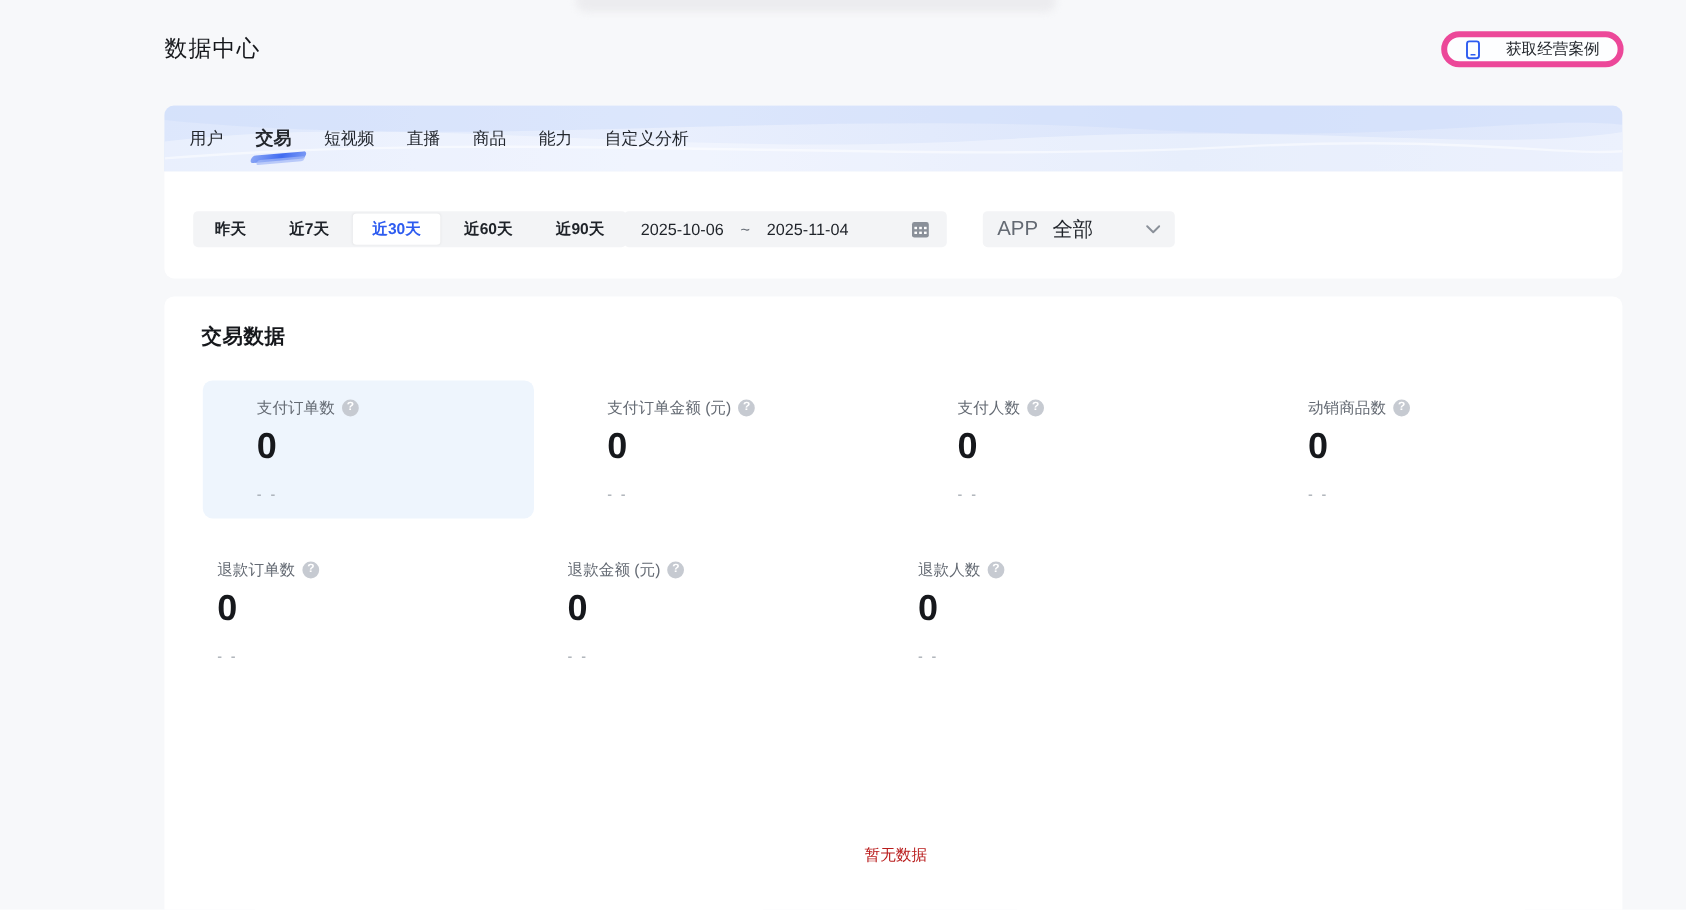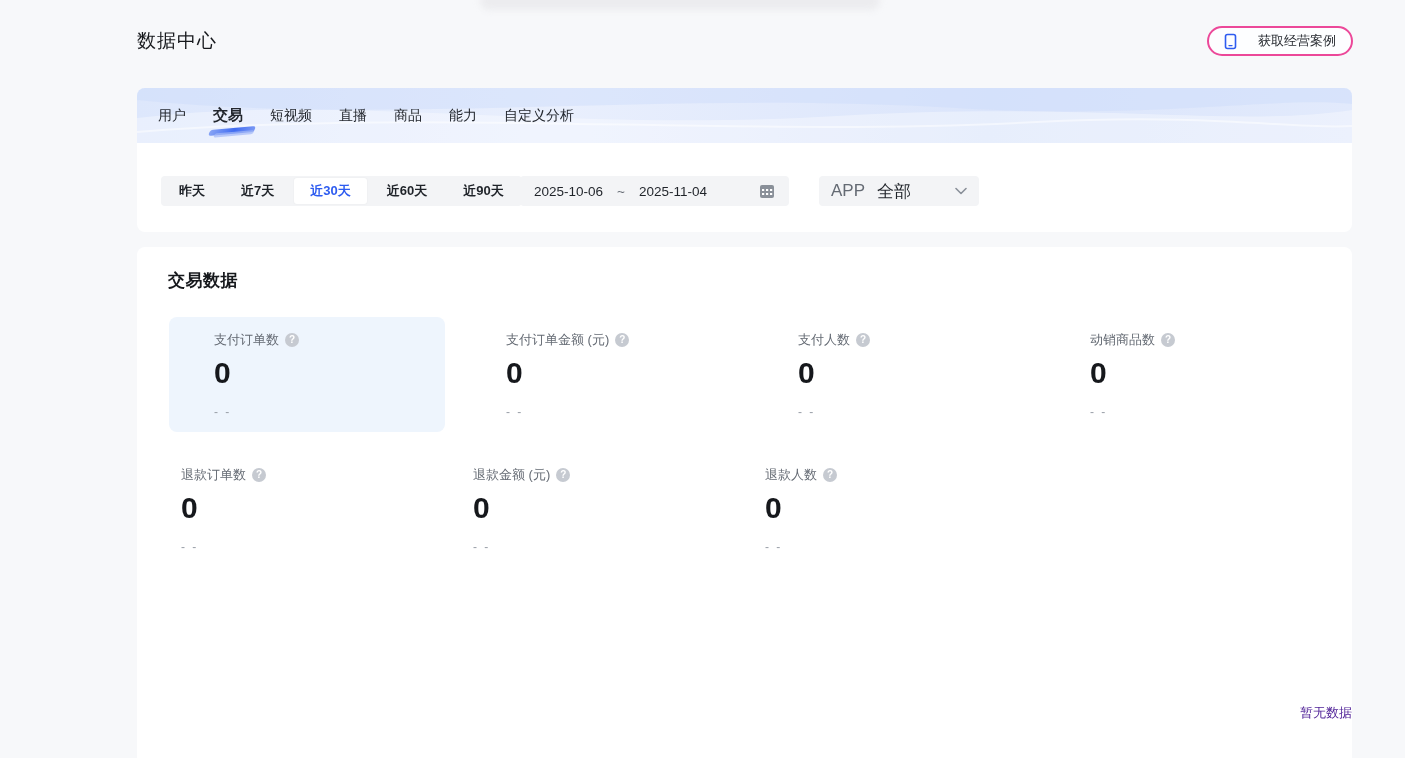--- a/index.html
+++ b/index.html
@@ -15,21 +15,21 @@
     background:#ececef; border-radius:10px; filter:blur(3px);
   }
   
   .page-title {
     position:absolute; left:137px; top:28px;
     font-size:19px; font-weight:400; color:#16181c; letter-spacing:1px;
   }
   .case-btn {
     position:absolute; right:52px; top:26px; height:30px;
     display:flex; align-items:center; gap:21px; padding:0 15px;
-    background:#fdfeff; border:2px solid #ec4899; border-radius:16px;
+    background:#fdfeff; border:5px solid #ec4899; border-radius:16px;
     font-size:13px; color:#1f2329; cursor:pointer;
   }
   .case-btn svg { display:block; }
   
   .tabbar {
     position:absolute; left:137px; top:88px; width:1215px; height:55px;
     border-radius:8px 8px 0 0; overflow:hidden;
     background:linear-gradient(95deg,#dde7fc 0%,#e9effd 35%,#dbe5fb 70%,#e2eafc 100%);
   }
   .tabbar svg.waves { position:absolute; left:0; top:0; }
@@ -97,22 +97,22 @@
   .m-label { display:flex; align-items:center; gap:6px; font-size:13px; color:#646a73; }
   .q-icon {
     width:14px; height:14px; border-radius:50%; background:#c6cad1; color:#ffffff;
     font-size:10px; line-height:14px; text-align:center; font-weight:700; flex:0 0 auto;
   }
   .m-value { margin-top:7px; font-size:30px; font-weight:700; color:#16181c; font-family:"Liberation Sans",sans-serif; }
   .m-sub { margin-top:15px; font-size:12px; color:#9aa0a8; letter-spacing:2px; }
   .col0 { left:32px; }  .col1 { left:324px; } .col2 { left:616px; } .col3 { left:908px; }
   .row0 { top:70px;padding-left:45px; }   .row1 { top:205px; }
   .empty-text {
-    position:absolute; left:4px; right:0; top:457px; text-align:right;
-    font-size:13px; color:#4c1d95;
+    position:absolute; left:4px; right:0; top:457px; text-align:center;
+    font-size:13px; color:#b91c1c;
   }
 </style>
 </head>
 <body>
 
 <div class="top-smudge"></div>
 
 <div class="page-title">数据中心</div>
 <div class="case-btn">
   <span style="display:flex;">

